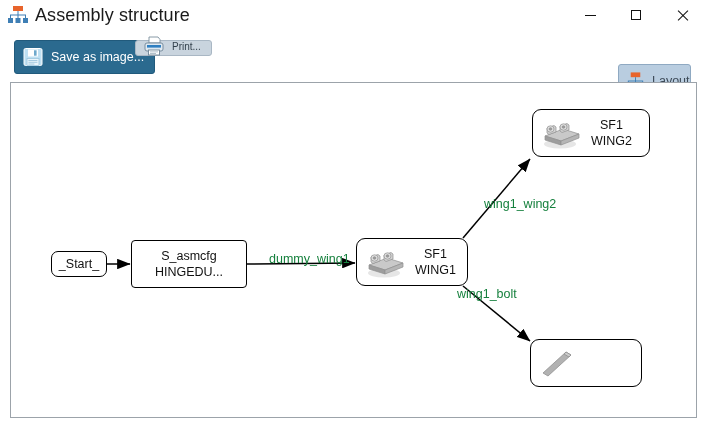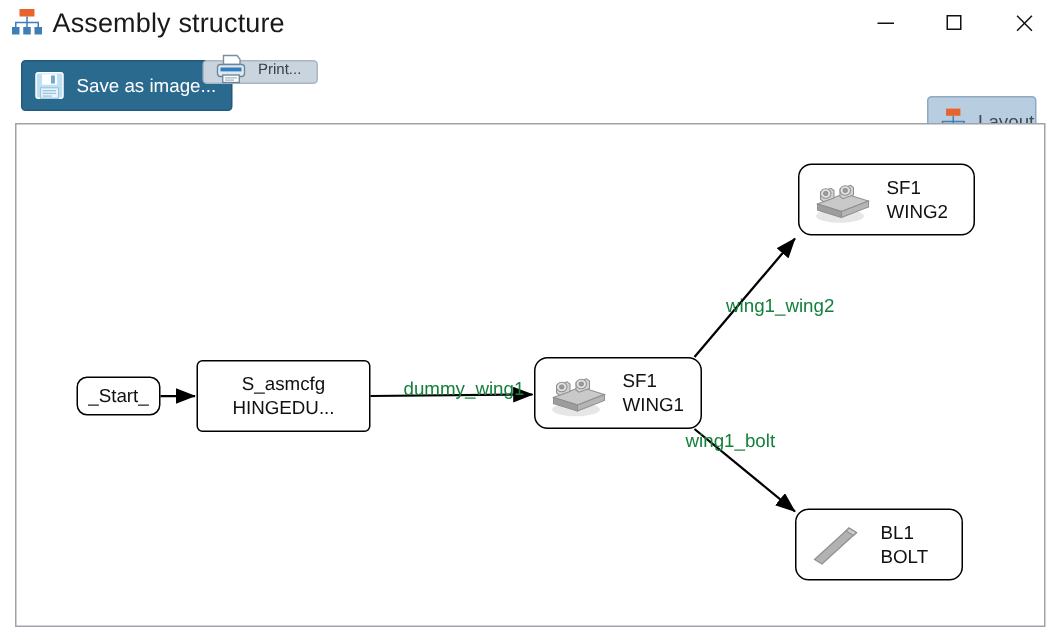--- a/index.html
+++ b/index.html
@@ -192,21 +192,21 @@
     width: 118px; height: 48px;
     padding-left: 6px;
   }
   
   #node-bolt {
     left: 519px; top: 256px;
     width: 112px; height: 48px;
     padding-left: 8px;
   }
   .node-labels.two-line span { white-space: nowrap; }
-  .lbl-pad { padding-left: 10px; }
+  .lbl-pad { padding-left: 10px; text-align: center; }
 
   
   .edge-label {
     position: absolute;
     font-size: 12.5px;
     color: #15803d;
     white-space: nowrap;
     background: transparent;
   }
   #edge-label-dummy-wing1 { left: 258px; top: 169px; text-align: right; }
@@ -381,20 +381,16 @@
       </div>
     </div>
 
     <div class="node rounded" id="node-bolt">
       <span class="node-icon">
         <svg width="38" height="34" viewBox="0 0 38 34" class="part-svg">
           <polygon points="4,27 27,6 32,9 9,30" fill="#b2b2b2" stroke="#909090" stroke-width="0.8"></polygon>
           <polygon points="27,6 32,9 30,11 25,8" fill="#cccccc" stroke="#909090" stroke-width="0.8"></polygon>
         </svg>
       </span>
-      <div class="node-labels two-line lbl-pad">
-        <span>BL1</span>
-        <span>BOLT</span>
-      </div>
     </div>
 
   </div>
 </div>
 
 </body></html>

